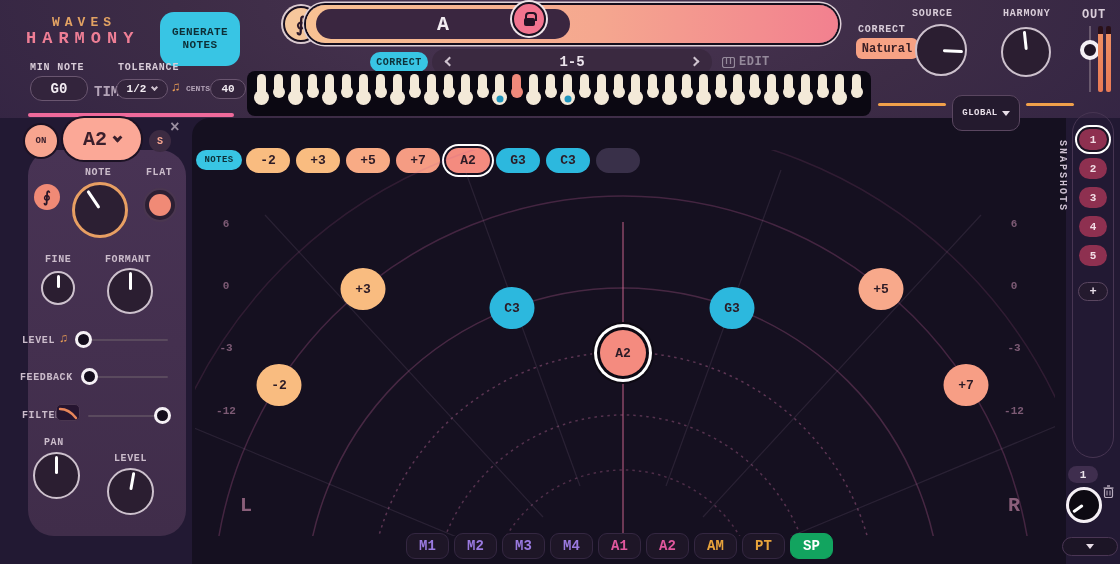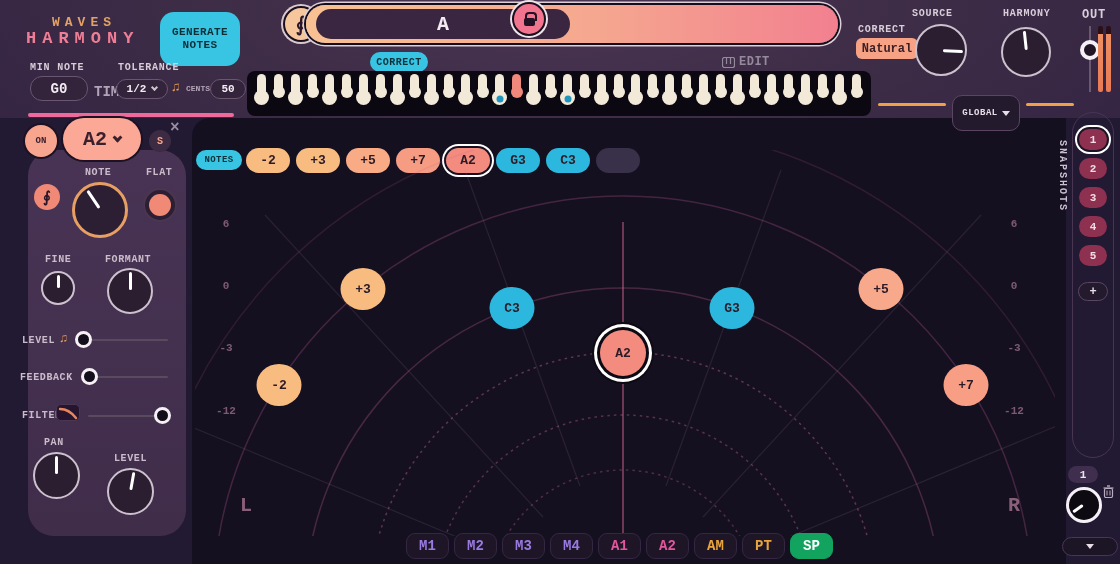--- a/index.html
+++ b/index.html
@@ -186,20 +186,25 @@
     <div class="keypill">
       <span class="val">A</span>
       <span class="chev down" style="position:absolute;right:28px;top:10px;"></span>
     </div>
   </div>
   <div class="lock-circle">
       <span class="lock-body"></span>
     </div>
 
   <div class="chords-badge">CORRECT</div>
+  <div class="range-pill">
+    <span class="chev left" style="position:absolute;left:14px;top:9px;"></span>
+    <span class="val">1-5</span>
+    <span class="chev right" style="position:absolute;right:14px;top:9px;"></span>
+  </div>
   <div class="edit-group">
     <svg width="13" height="11" viewBox="0 0 13 11">
       <rect x="0.5" y="0.5" width="12" height="10" rx="2" fill="none" stroke="#958a9b" stroke-width="1.2"></rect>
       <line x1="4.5" y1="1" x2="4.5" y2="7" stroke="#958a9b" stroke-width="1.2"></line>
       <line x1="8.5" y1="1" x2="8.5" y2="7" stroke="#958a9b" stroke-width="1.2"></line>
     </svg>
     <span>EDIT</span>
   </div>
 
   <div class="correct-lbl lbl">CORRECT</div>
@@ -228,21 +233,21 @@
   <div class="minnote-lbl lbl">MIN NOTE</div>
   <div class="tol-lbl lbl">TOLERANCE</div>
   <div class="field g0">G0</div>
   <div class="time-lbl">TIME</div>
   <div class="field time-field">
     <span>1/2</span>
     <span class="chev down" style="width:5px;height:5px;border-width:2px;margin-top:-3px;"></span>
   </div>
   <div class="tol-note">♫</div>
   <div class="cents-lbl">CENTS</div>
-  <div class="field cents-field">50</div>
+  <div class="field cents-field">40</div>
   <div class="pink-divider"></div>
 
   <div class="kb-strip">
       <div class="pkey">
         <div class="stem"></div>
         <div class="bulb"></div>
       </div>
       <div class="pkey short">
         <div class="stem"></div>
         <div class="bulb"></div>

